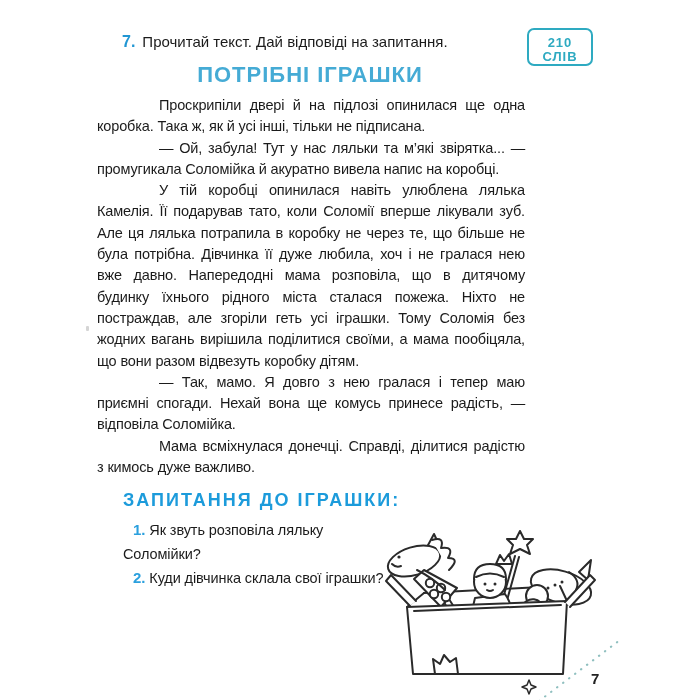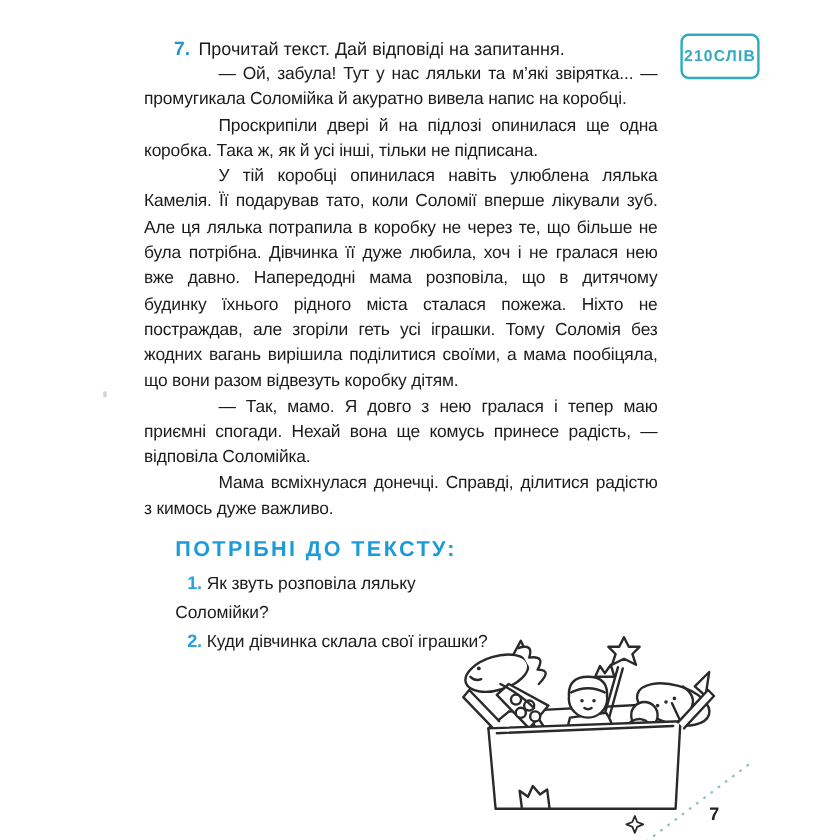--- a/index.html
+++ b/index.html
@@ -1,28 +1,28 @@
 <!DOCTYPE html>
 <html><head>
 <meta charset="utf-8">
 <style>
   html,body{margin:0;padding:0;background:#fff;}
   .page{
     position:relative;width:620px;height:700px;background:#ffffff;overflow:hidden;
-    font-family:"Liberation Sans", sans-serif;color:#1b1b1b;padding-left:23px;
+    font-family:"Liberation Sans", sans-serif;color:#1b1b1b;
   }
   
   .task-row{padding:32px 0 0 122px;font-size:15px;line-height:20px;}
   .task-num{color:#2196d3;font-weight:bold;font-size:16px;margin-right:7px;}
   .task-instruction{color:#1b1b1b;}
   .word-badge{
     position:absolute;left:527px;top:28px;width:62px;height:34px;
     border:2px solid #2eaac1;border-radius:7px;background:#fff;
-    display:flex;flex-direction:row;align-items:center;justify-content:center;
-    color:#2eaac1;font-weight:bold;font-size:13px;line-height:14px;letter-spacing:1px;margin-left:40px;
+    display:flex;flex-direction:column;align-items:center;justify-content:flex-end;
+    color:#2eaac1;font-weight:bold;font-size:13px;line-height:14px;letter-spacing:1px;
   }
   
   .story-title{
     margin:10px 0 7px 0;text-align:center;
     color:#45abd5;font-size:22px;font-weight:bold;letter-spacing:1px;
   }
   
   .text-body{margin:0 95px 0 97px;}
   .text-body p{
     margin:0;text-align:justify;text-indent:62px;
@@ -51,31 +51,32 @@
 
   <div class="task-row">
     <span class="task-num">7.</span><span class="task-instruction">Прочитай текст. Дай відповіді на запитання.</span>
   </div>
 
   <div class="word-badge">
     <span>210</span>
     <span>СЛІВ</span>
   </div>
 
+  <div class="story-title">ПОТРІБНІ ІГРАШКИ</div>
 
   <div class="text-body">
+    <p>Проскрипіли двері й на підлозі опинилася ще одна коробка. Така ж, як й усі інші, тільки не підписана.</p>
     <p>— Ой, забула! Тут у нас ляльки та м’які звірятка... — промугикала Соломійка й акуратно вивела напис на коробці.</p>
-    <p>Проскрипіли двері й на підлозі опинилася ще одна коробка. Така ж, як й усі інші, тільки не підписана.</p>
     <p>У тій коробці опинилася навіть улюблена лялька Камелія. Її подарував тато, коли Соломії вперше лікували зуб. Але ця лялька потрапила в коробку не через те, що більше не була потрібна. Дівчинка її дуже любила, хоч і не гралася нею вже давно. Напередодні мама розповіла, що в дитячому будинку їхнього рідного міста сталася пожежа. Ніхто не постраждав, але згоріли геть усі іграшки. Тому Соломія без жодних вагань вирішила поділитися своїми, а мама пообіцяла, що вони разом відвезуть коробку дітям.</p>
     <p>— Так, мамо. Я довго з нею гралася і тепер маю приємні спогади. Нехай вона ще комусь принесе радість, — відповіла Соломійка.</p>
     <p>Мама всміхнулася донечці. Справді, ділитися радістю з кимось дуже важливо.</p>
   </div>
 
   <div class="questions">
-    <div class="q-heading">ПОТРІБНІ ДО ТЕКСТУ:</div>
+    <div class="q-heading">ЗАПИТАННЯ ДО ІГРАШКИ:</div>
     <div class="q-list">
       <p class="q-row"><span class="q-num">1.</span><span>Як звуть розповіла ляльку Соломійки?</span></p>
       <p class="q-row"><span class="q-num">2.</span><span>Куди дівчинка склала свої іграшки?</span></p>
 
     </div>
   </div>
 
   <svg class="illustration" width="218" height="168" viewBox="0 0 218 168" fill="none" stroke="#2a2a2a" stroke-width="2" stroke-linejoin="round" stroke-linecap="round">
 
     <path d="M41 63 L177 56"></path>

